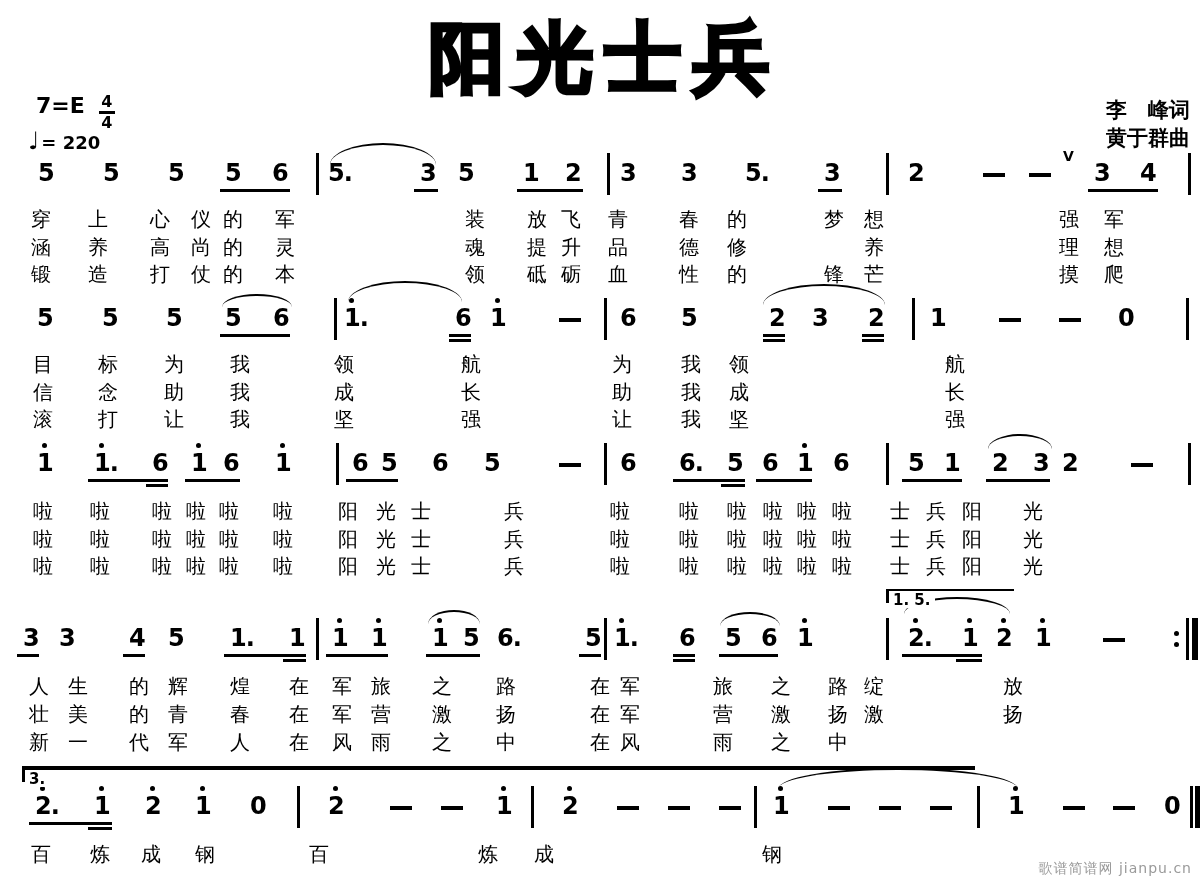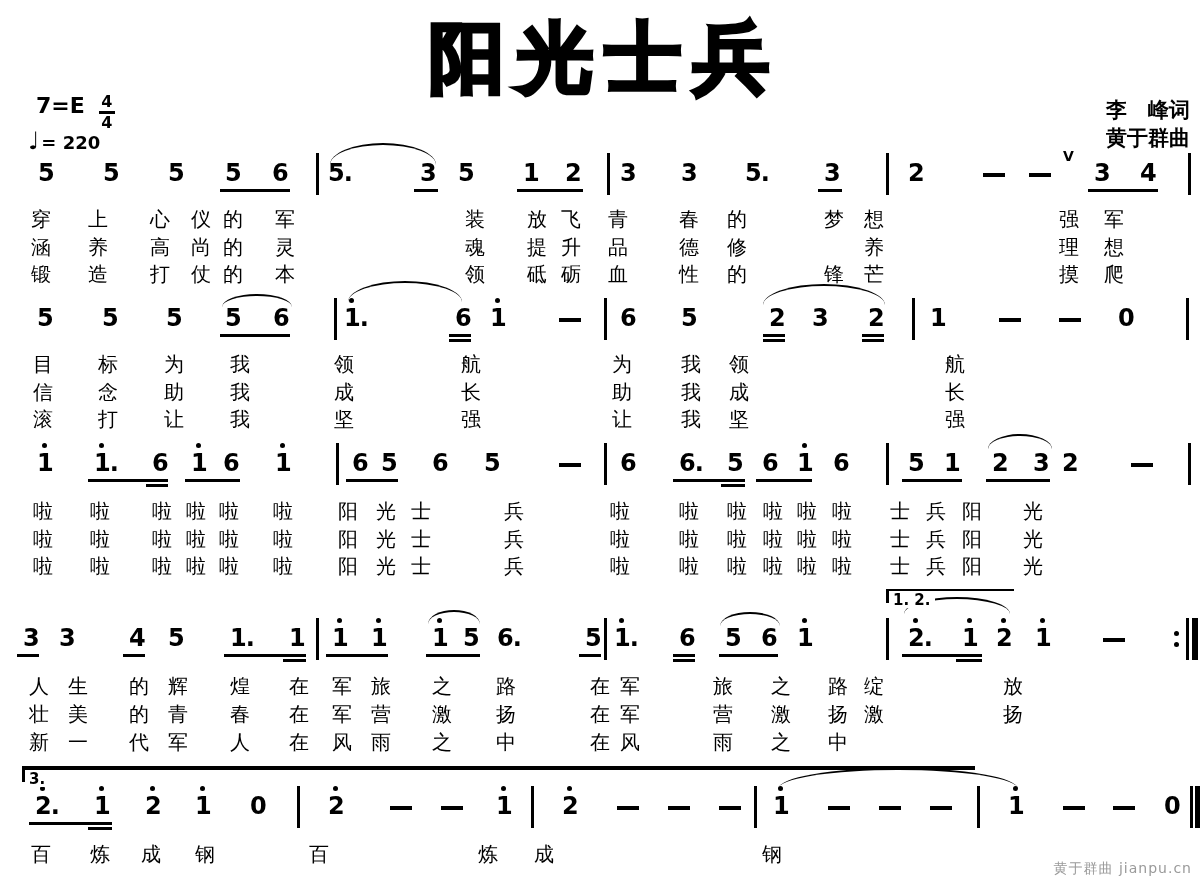--- a/index.html
+++ b/index.html
@@ -357,21 +357,21 @@
       <div class="bl thin" style="left: 604px; top: 618px;"></div>
       <div class="bl thin" style="left: 886px; top: 618px;"></div>
       <div class="rdot" style="left: 1174px; top: 631px;"></div>
       <div class="rdot" style="left: 1174px; top: 642px;"></div>
       <div class="bl thin" style="left: 1186px; top: 618px;"></div>
       <div class="bl thick" style="left: 1192px; top: 618px;"></div>
       <div class="slur" style="left: 428px; top: 610px; width: 52px; height: 12px;"></div>
       <div class="slur" style="left: 720px; top: 612px; width: 60px; height: 12px;"></div>
       <div class="slur" style="left: 904px; top: 597px; width: 106px; height: 15px;"></div>
       <div class="volta" style="left: 886px; top: 589px; width: 128px;">
-        <div class="vlabel">1. 2.</div>
+        <div class="vlabel">1. 5.</div>
       </div>
       <div class="lyric" style="left: 29px; top: 675px;">人</div>
       <div class="lyric" style="left: 68px; top: 675px;">生</div>
       <div class="lyric" style="left: 129px; top: 675px;">的</div>
       <div class="lyric" style="left: 168px; top: 675px;">辉</div>
       <div class="lyric" style="left: 230px; top: 675px;">煌</div>
       <div class="lyric" style="left: 289px; top: 675px;">在</div>
       <div class="lyric" style="left: 332px; top: 675px;">军</div>
       <div class="lyric" style="left: 371px; top: 675px;">旅</div>
       <div class="lyric" style="left: 432px; top: 675px;">之</div>
@@ -460,14 +460,14 @@
       <div class="lyric" style="left: 31px; top: 843px;">百</div>
       <div class="lyric" style="left: 90px; top: 843px;">炼</div>
       <div class="lyric" style="left: 141px; top: 843px;">成</div>
       <div class="lyric" style="left: 195px; top: 843px;">钢</div>
       <div class="lyric" style="left: 309px; top: 843px;">百</div>
       <div class="lyric" style="left: 478px; top: 843px;">炼</div>
       <div class="lyric" style="left: 534px; top: 843px;">成</div>
       <div class="lyric" style="left: 762px; top: 843px;">钢</div>
     </div>
 
-  <div class="watermark">黄于群曲 jianpu.cn</div>
+  <div class="watermark">歌谱简谱网 jianpu.cn</div>
 </div>
 
 </body></html>

